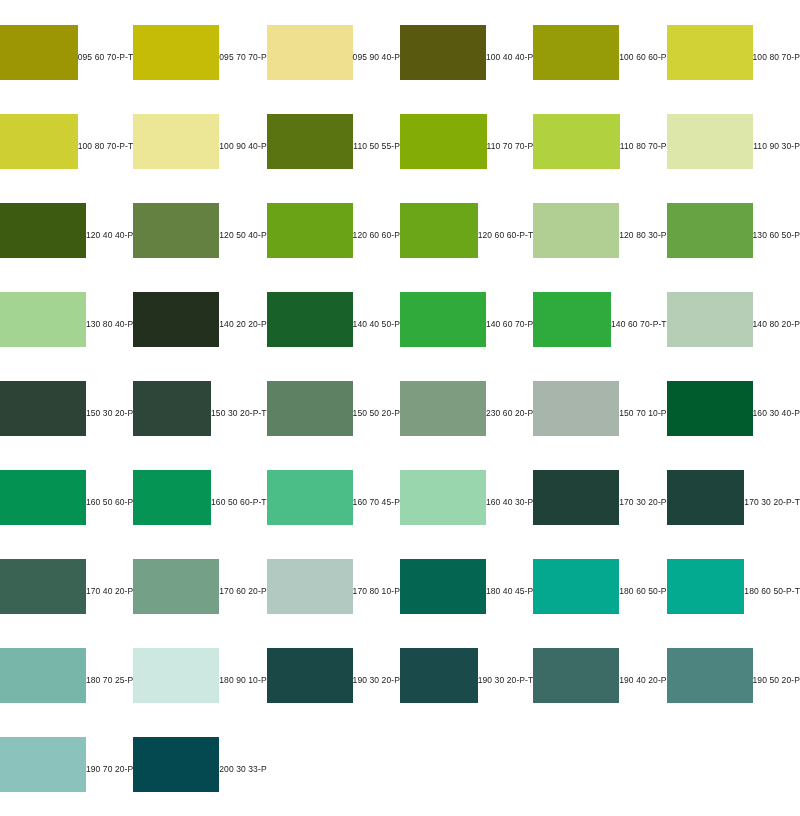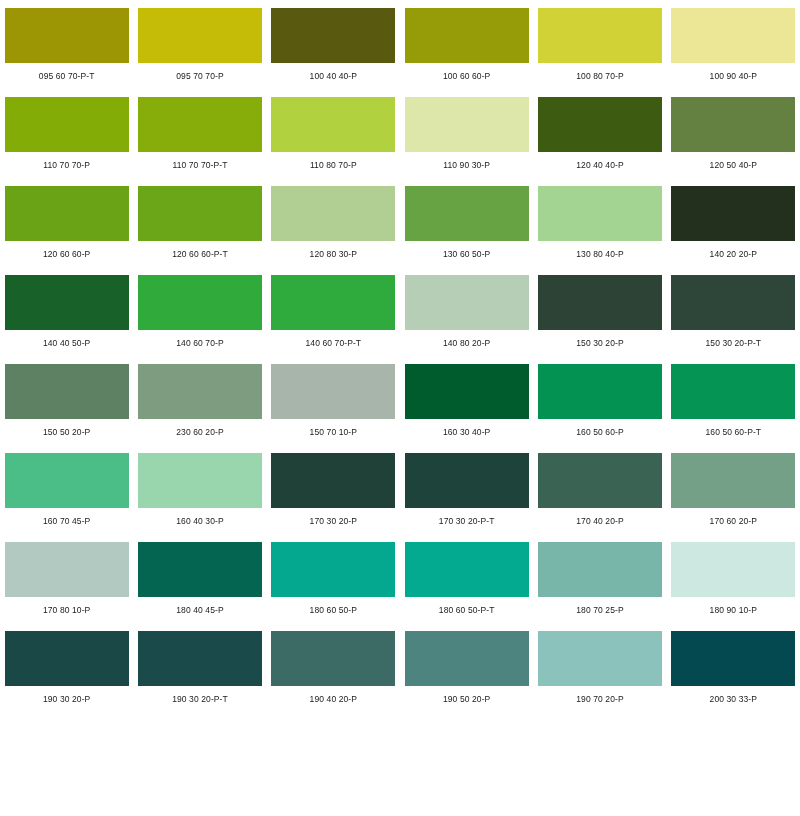--- a/index.html
+++ b/index.html
@@ -16,21 +16,21 @@
   }
   .palette-grid {
     display: grid;
     grid-template-columns: repeat(6, 133.33px);
     grid-auto-rows: 89px;
     padding: 8px 0 0 0;
     box-sizing: border-box;
   }
   .swatch-cell {
     display: flex;
-    flex-direction: column;
+    flex-direction: row;
     align-items: center;
     justify-content: flex-start;
   }
   .swatch-chip {
     width: 124px;
     height: 55px;
     box-sizing: border-box;
   }
   .swatch-label {
     margin-top: 9px;
@@ -49,42 +49,50 @@
 <div class="palette-grid">
     <div class="swatch-cell">
       <div class="swatch-chip" style="background-color: rgb(156, 150, 4);"></div>
       <div class="swatch-label">095 60 70-P-T</div>
     </div>
     <div class="swatch-cell">
       <div class="swatch-chip" style="background-color: rgb(197, 188, 8);"></div>
       <div class="swatch-label">095 70 70-P</div>
     </div>
     <div class="swatch-cell">
+      <div class="swatch-chip" style="background-color: rgb(238, 224, 142);"></div>
+      <div class="swatch-label">095 90 40-P</div>
+    </div>
+    <div class="swatch-cell">
       <div class="swatch-chip" style="background-color: rgb(89, 90, 16);"></div>
       <div class="swatch-label">100 40 40-P</div>
     </div>
     <div class="swatch-cell">
       <div class="swatch-chip" style="background-color: rgb(150, 155, 8);"></div>
       <div class="swatch-label">100 60 60-P</div>
     </div>
     <div class="swatch-cell">
       <div class="swatch-chip" style="background-color: rgb(208, 210, 53);"></div>
       <div class="swatch-label">100 80 70-P</div>
     </div>
     <div class="swatch-cell">
+      <div class="swatch-chip" style="background-color: rgb(205, 207, 51);"></div>
+      <div class="swatch-label">100 80 70-P-T</div>
+    </div>
+    <div class="swatch-cell">
       <div class="swatch-chip" style="background-color: rgb(235, 231, 151);"></div>
       <div class="swatch-label">100 90 40-P</div>
     </div>
     <div class="swatch-cell">
+      <div class="swatch-chip" style="background-color: rgb(91, 116, 18);"></div>
+      <div class="swatch-label">110 50 55-P</div>
+    </div>
+    <div class="swatch-cell">
       <div class="swatch-chip" style="background-color: rgb(132, 172, 7);"></div>
       <div class="swatch-label">110 70 70-P</div>
-    </div>
-    <div class="swatch-cell">
-      <div class="swatch-chip" style="background-color: rgb(135, 173, 10);"></div>
-      <div class="swatch-label">110 70 70-P-T</div>
     </div>
     <div class="swatch-cell">
       <div class="swatch-chip" style="background-color: rgb(178, 209, 63);"></div>
       <div class="swatch-label">110 80 70-P</div>
     </div>
     <div class="swatch-cell">
       <div class="swatch-chip" style="background-color: rgb(221, 231, 169);"></div>
       <div class="swatch-label">110 90 30-P</div>
     </div>
     <div class="swatch-cell">

